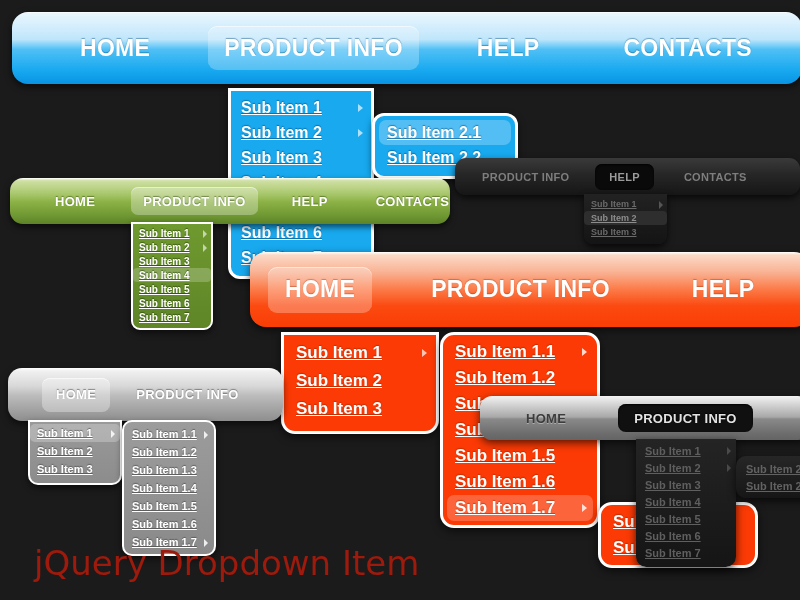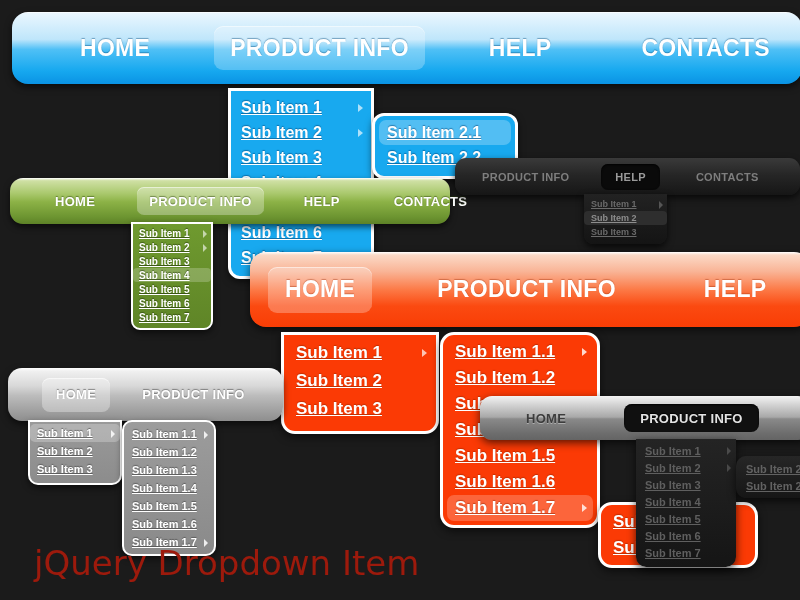--- a/index.html
+++ b/index.html
@@ -14,21 +14,21 @@
   .menubar{
     position:absolute;
     border-radius:14px;
     padding:3px;
     display:flex;
     align-items:center;
   }
   .menubar .bar-inner{
     width:100%; height:100%;
     border-radius:11px;
-    display:flex; align-items:center;gap:6px;
+    display:flex; align-items:center;
   }
   .mi{
     position:relative;
     display:flex; align-items:center; justify-content:center;
     white-space:nowrap;
     font-weight:bold;
     letter-spacing:.3px;
   }
 
   

